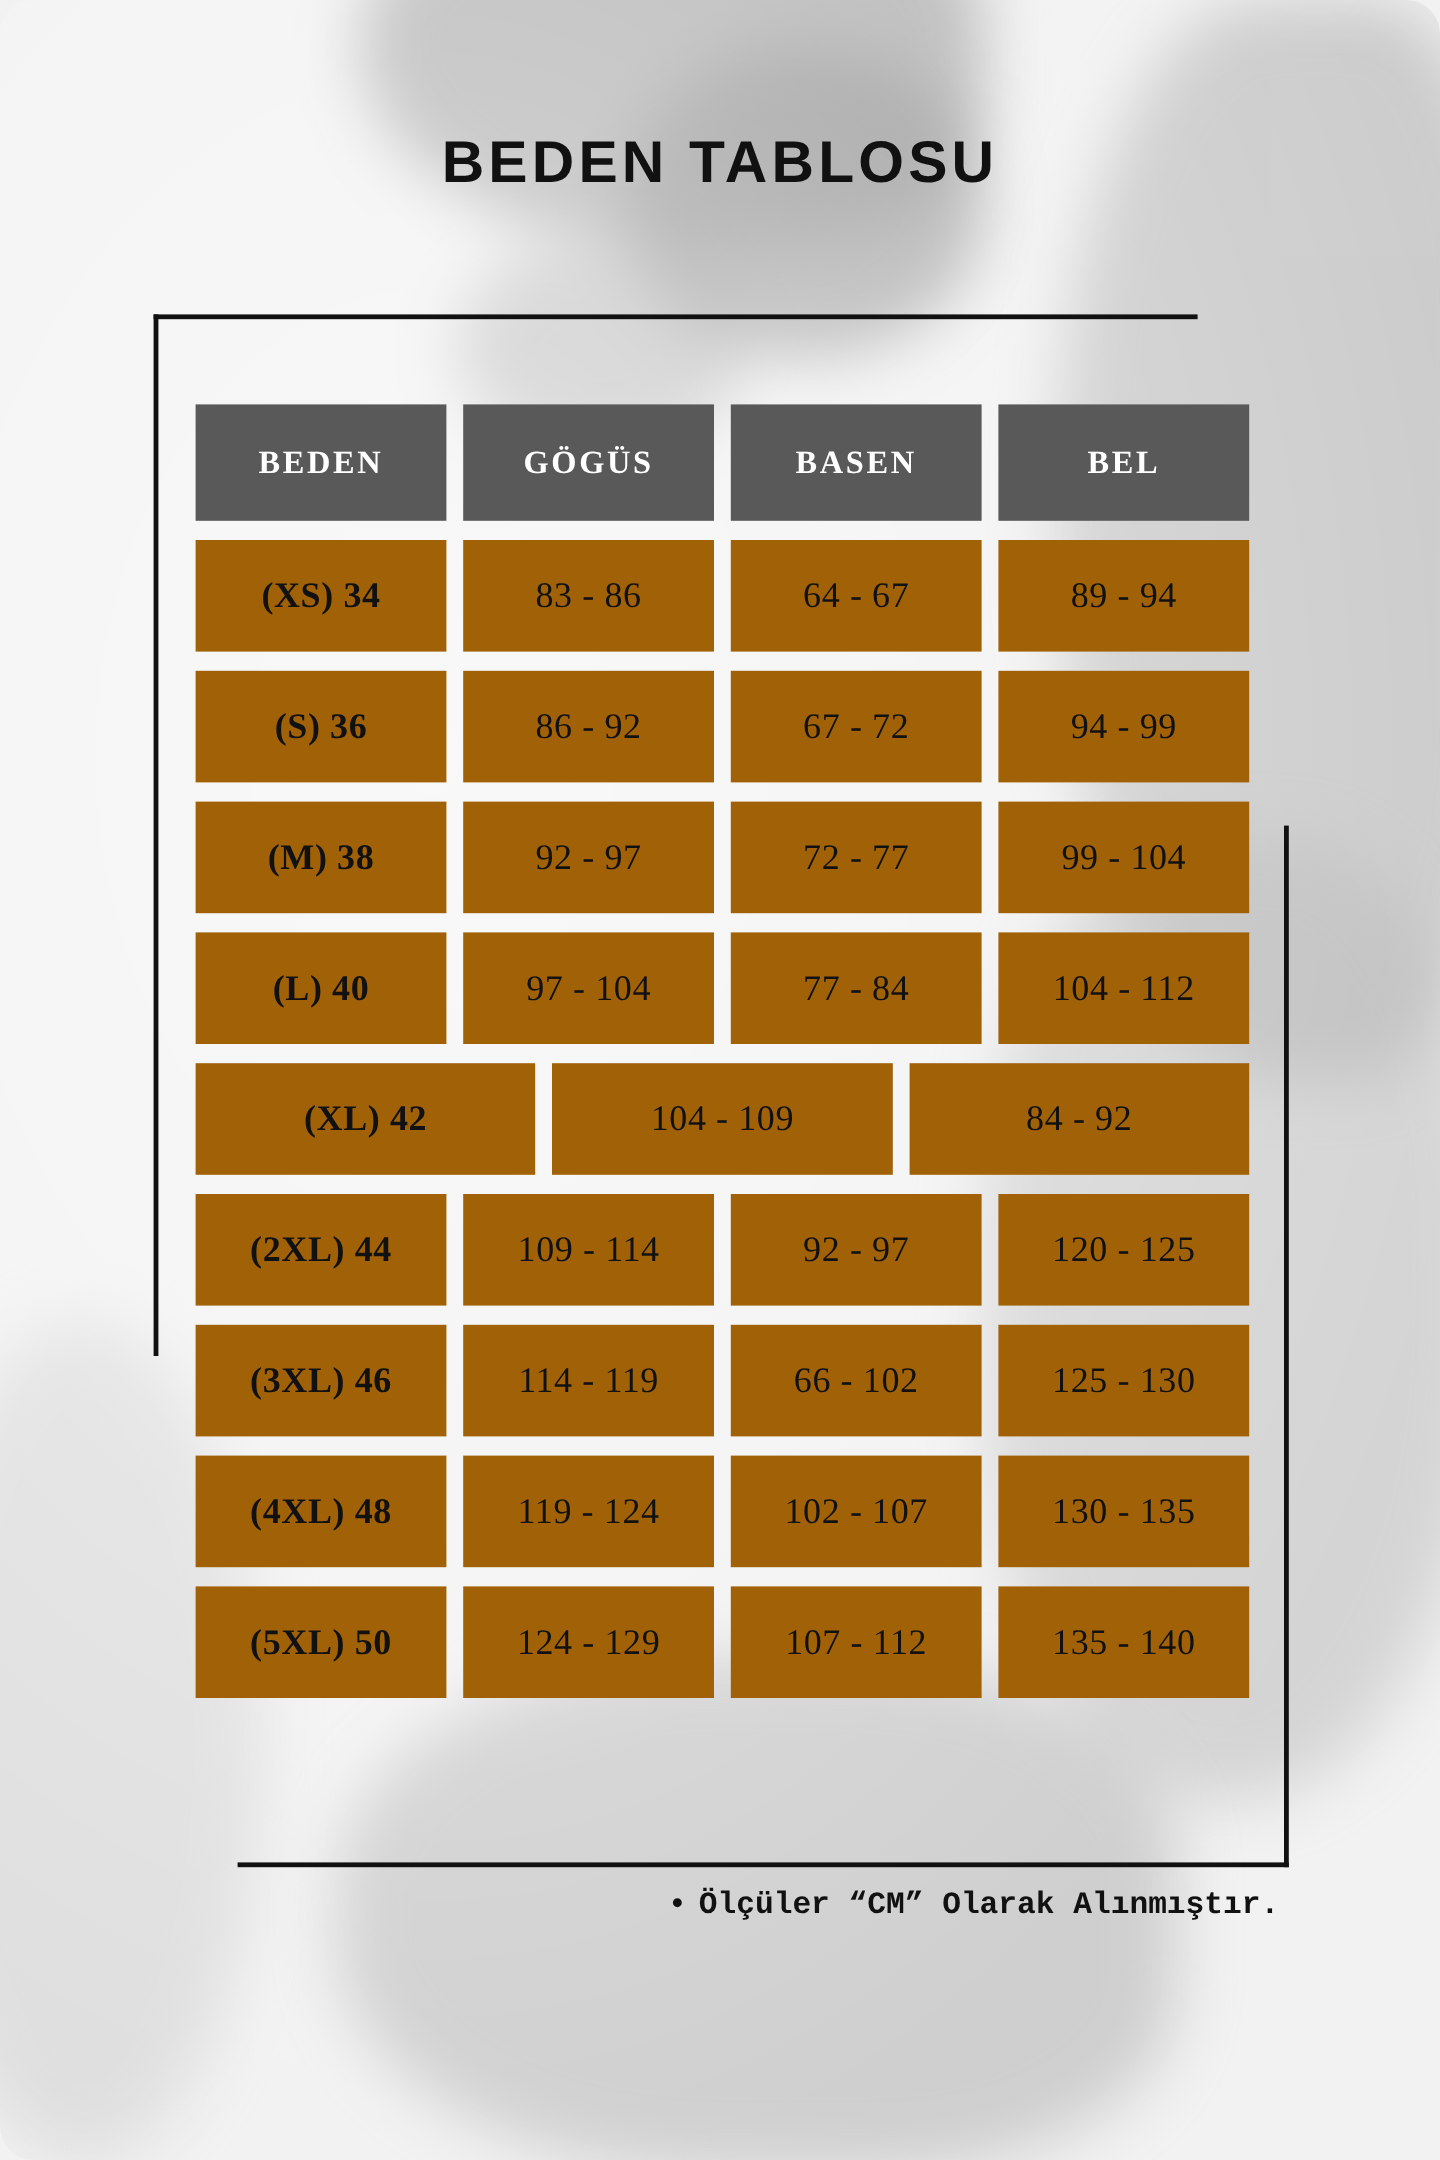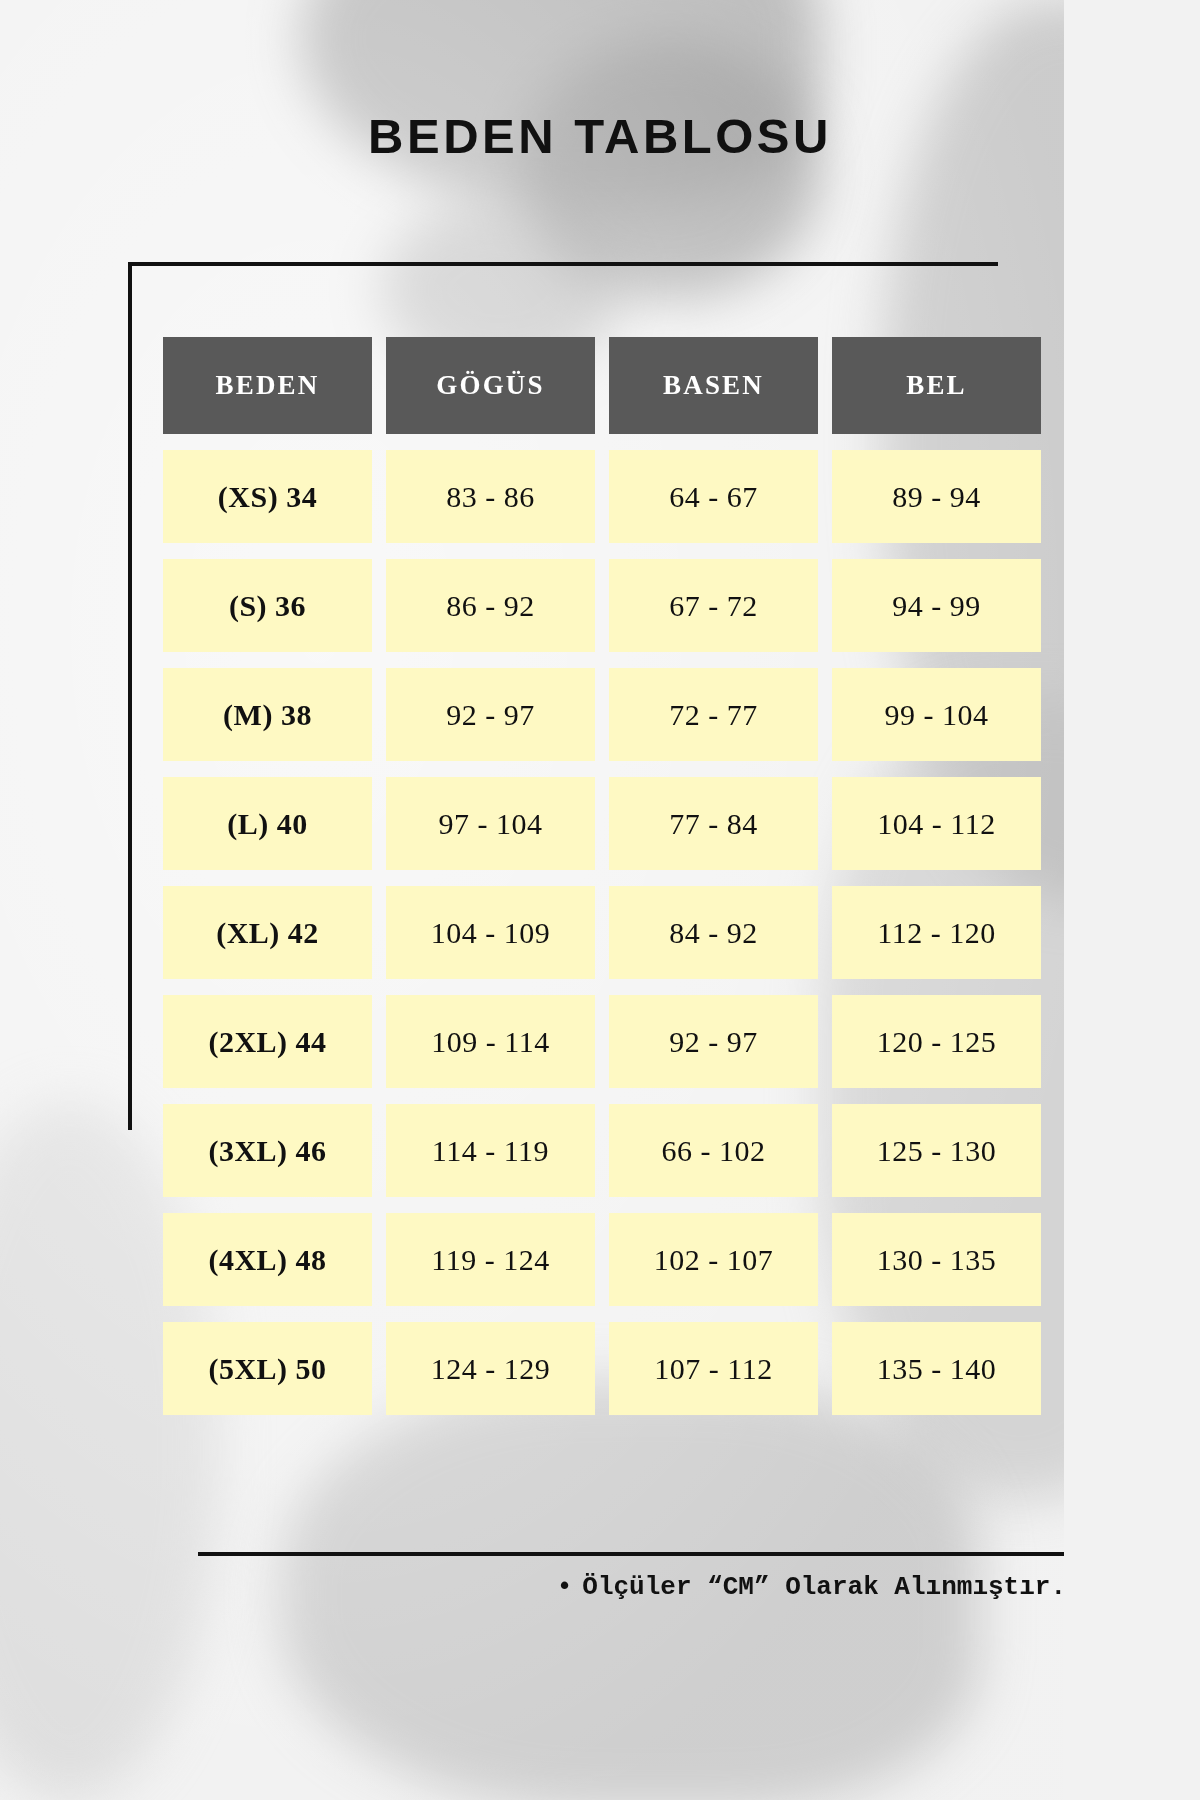--- a/index.html
+++ b/index.html
@@ -9,24 +9,25 @@
   body {
     width: 1200px;
     height: 1800px;
     font-family: "Liberation Sans", sans-serif;
     background: #f2f2f2;
     overflow: hidden;
   }
 
   .page {
     position: relative;
-    width: 1064px;
+    width: 1200px;
     height: 1800px;
     background: #f1f1f1;
     overflow: hidden;
+    border-radius: 28px;
   }
 
   
   .bg-layer {
     position: absolute;
     inset: 0;
     overflow: hidden;
   }
   .bg-shape {
     position: absolute;
@@ -141,21 +142,21 @@
   }
   .cell {
     flex: 1;
     height: 93px;
     display: flex;
     align-items: center;
     justify-content: center;
     font-family: "Liberation Serif", serif;
     font-size: 30px;
     color: #111;
-    background: #fef9c3;
+    background: #a16207;
     letter-spacing: .5px;
   }
   .row.header .cell {
     background: #595959;
     color: #ffffff;
     font-weight: bold;
     letter-spacing: 2.2px;
     font-size: 27px;
     height: 97px;
   }
@@ -239,21 +240,20 @@
       <div class="cell size-col">(L) 40</div>
       <div class="cell">97 - 104</div>
       <div class="cell">77 - 84</div>
       <div class="cell">104 - 112</div>
     </div>
 
     <div class="row">
       <div class="cell size-col">(XL) 42</div>
       <div class="cell">104 - 109</div>
       <div class="cell">84 - 92</div>
-      <div class="cell">112 - 120</div>
     </div>
 
     <div class="row">
       <div class="cell size-col">(2XL) 44</div>
       <div class="cell">109 - 114</div>
       <div class="cell">92 - 97</div>
       <div class="cell">120 - 125</div>
     </div>
 
     <div class="row">

